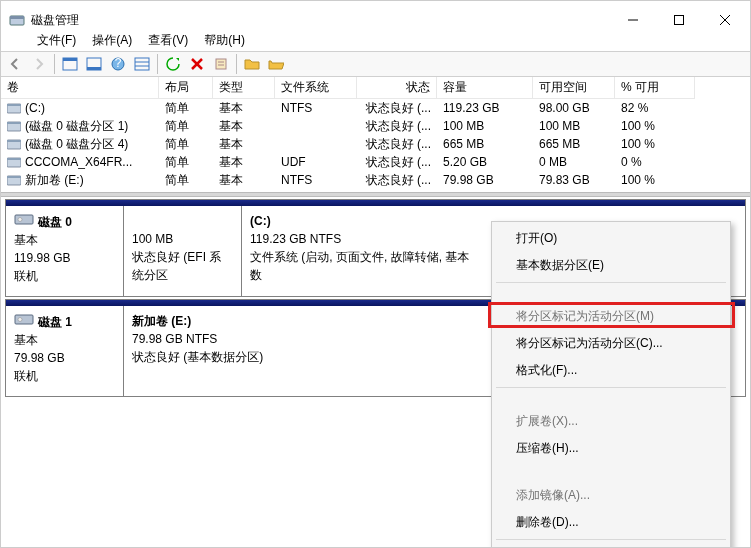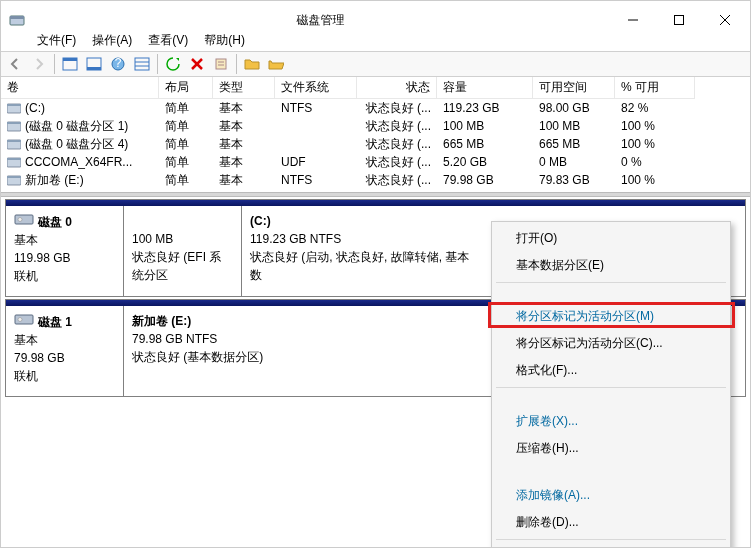--- a/index.html
+++ b/index.html
@@ -1,18 +1,18 @@
 <!DOCTYPE html>
 <html><head>
 <meta charset="utf-8">
 <style>
   * { box-sizing: border-box; margin: 0; padding: 0; font-family: "Microsoft YaHei", "Segoe UI", sans-serif; font-size: 12px; }
   body { background: #fff; width: 751px; height: 548px; overflow: hidden; border: 1px solid #ccc; position: relative; }
   
-  .titlebar { height: 30px; display: flex; align-items: center; padding: 8px 2px 0 8px; text-align: center; }
+  .titlebar { height: 30px; display: flex; align-items: center; padding: 8px 2px 0 8px; }
   .titlebar .app-icon { width: 16px; height: 16px; margin-right: 6px; }
   .titlebar .title { flex: 1; font-size: 12px; }
   .win-btn { width: 46px; height: 30px; display: flex; align-items: center; justify-content: center; }
   .win-btn svg { width: 10px; height: 10px; }
   
   .menubar { height: 20px; display: flex; padding: 0 2px; margin-left: 26px; }
   .menubar .m { padding: 1px 8px; font-size: 12px; }
   
   .toolbar { height: 26px; border-top: 1px solid #d0d0d0; border-bottom: 1px solid #d0d0d0; display: flex; align-items: center; padding: 0 3px; gap: 2px; background: #f8f8f8; }
   .tbbtn { width: 22px; height: 22px; display: flex; align-items: center; justify-content: center; }
@@ -43,21 +43,21 @@
   .disk-body { display: flex; min-height: 90px; }
   .disk-left { width: 118px; border-right: 1px solid #808080; padding: 6px 8px; font-size: 12px; line-height: 1.5; }
   .disk-left .disk-label { display: flex; align-items: flex-end; gap: 4px; font-weight: bold;}
   .disk-right { flex: 1; display: flex; }
   .part { border-right: 1px solid #808080; padding: 6px 8px; font-size: 12px; line-height: 1.5; position: relative; }
   .part:last-child { border-right: none; }
   .part .pname { font-weight: bold; }
   
   .ctx-menu { position: absolute; top: 220px; left: 490px; width: 240px; background: #f5f5f5; border: 1px solid #ccc; box-shadow: 3px 3px 6px rgba(0,0,0,.25); padding: 3px 2px; z-index: 20; }
   .ctx-menu .mi { padding: 5px 20px 5px 22px; font-size: 12px; white-space: nowrap; }
-  .ctx-menu .mi.dis { color: #0369a1; margin-top: 20px; }
+  .ctx-menu .mi.dis { color: #737373; margin-top: 20px; }
   .ctx-menu .msep { height: 1px; background: #d8d8d8; margin: 3px 2px; }
   
   .red-box { position: absolute; top: 301px; left: 487px; width: 247px; height: 26px; border: 3px solid #e02020; pointer-events: none; z-index: 30; }
   
   .disk-icon-svg { width: 20px; height: 14px; }
 </style>
 </head>
 <body>
 
 <div class="titlebar">
@@ -278,21 +278,21 @@
         </div>
         <div class="disk-right">
           <div class="part" style="width:118px">
             <div>&nbsp;</div>
             <div>100 MB</div>
             <div>状态良好 (EFI 系统分区</div>
           </div>
           <div class="part" style="width:240px">
             <div class="pname">(C:)</div>
             <div>119.23 GB NTFS</div>
-            <div>状态良好 (启动, 状态良好, 故障转储, 基本数</div>
+            <div>文件系统 (启动, 页面文件, 故障转储, 基本数</div>
           </div>
         </div>
       </div>
     </div>
     <div class="disk-block">
       <div class="disk-header-strip"></div>
       <div class="disk-body">
         <div class="disk-left">
           <div class="disk-label">
             <span><svg class="disk-icon-svg" viewBox="0 0 20 14">

